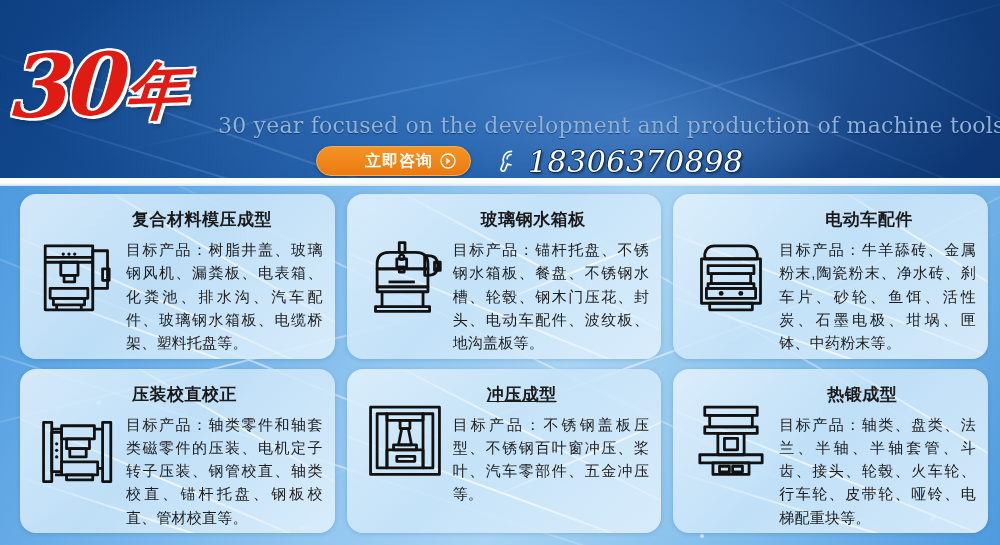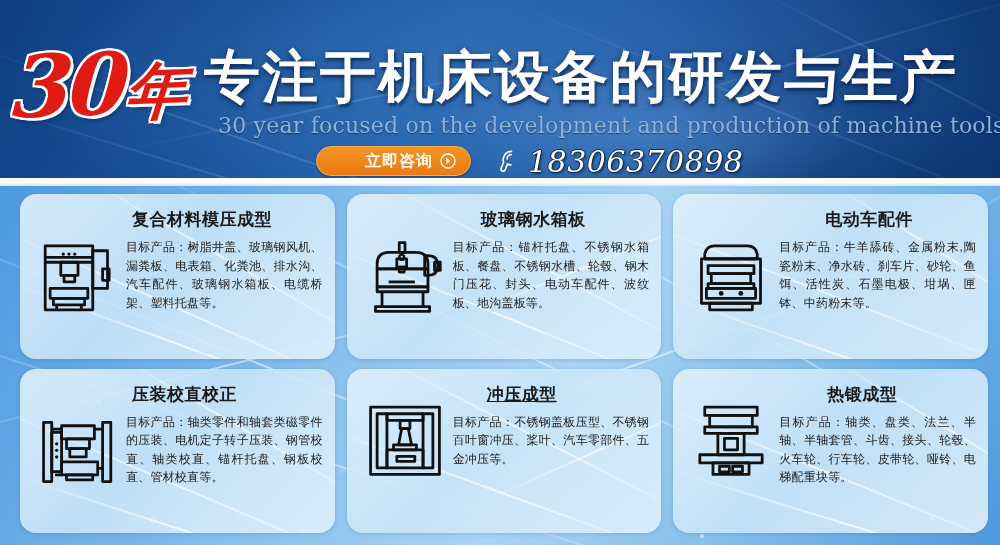--- a/index.html
+++ b/index.html
@@ -216,21 +216,21 @@
   }
   .card-title {
     font-size: 17px;
     font-weight: bold;
     color: #1a1a1a;
     letter-spacing: .5px;
     margin-bottom: 7px;
     white-space: nowrap;
   }
   .card-desc {
-    font-size: 12px;
+    font-size: 15px;
     line-height: 1.55;
     color: #1d1d1d;
     letter-spacing: .2px;
     text-align: justify;
   }
 
   
   .card.r1c1 .card-title { padding-left: 6px; }
   .card.r1c2 .card-title { padding-left: 28px; }
   .card.r1c3 .card-title { padding-left: 46px; }
@@ -252,21 +252,20 @@
     <div class="hdr-streak" style="left:-40px; top:96px;  width:640px; height:2px; transform:rotate(17deg);"></div>
     <div class="hdr-streak" style="left:520px; top:6px;   width:560px; height:2px; transform:rotate(22deg);"></div>
     <div class="hdr-streak" style="left:600px; top:118px; width:470px; height:2px; transform:rotate(-16deg);"></div>
     <div class="hdr-streak" style="left:760px; top:-10px; width:330px; height:2px; transform:rotate(28deg);"></div>
     <div class="hdr-streak" style="left:120px; top:150px; width:500px; height:2px; transform:rotate(-12deg);"></div>
 
     <div class="logo30">
       <span>30</span><span class="yr">年</span>
     </div>
 
-    <div class="main-title">专注于机床设备的研发与生产</div>
 
     <div class="sub-title">30 year focused on the development and production of machine tools</div>
 
     <div class="cta-row">
       <div class="cta-btn">
         <span class="lbl">立即咨询</span>
         <span class="arw">
           <svg viewBox="0 0 16 16" aria-hidden="true">
             <circle cx="8" cy="8" r="7" fill="none" stroke="#ffffff" stroke-width="1.3"></circle>
             <path d="M6.3 4.6 L10.2 8 L6.3 11.4 Z" fill="#ffffff"></path>

